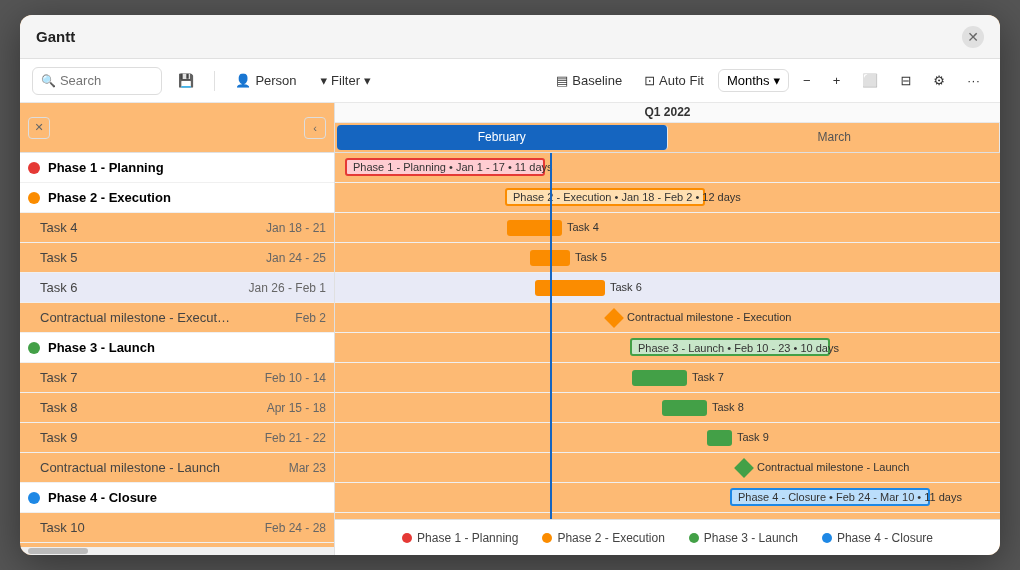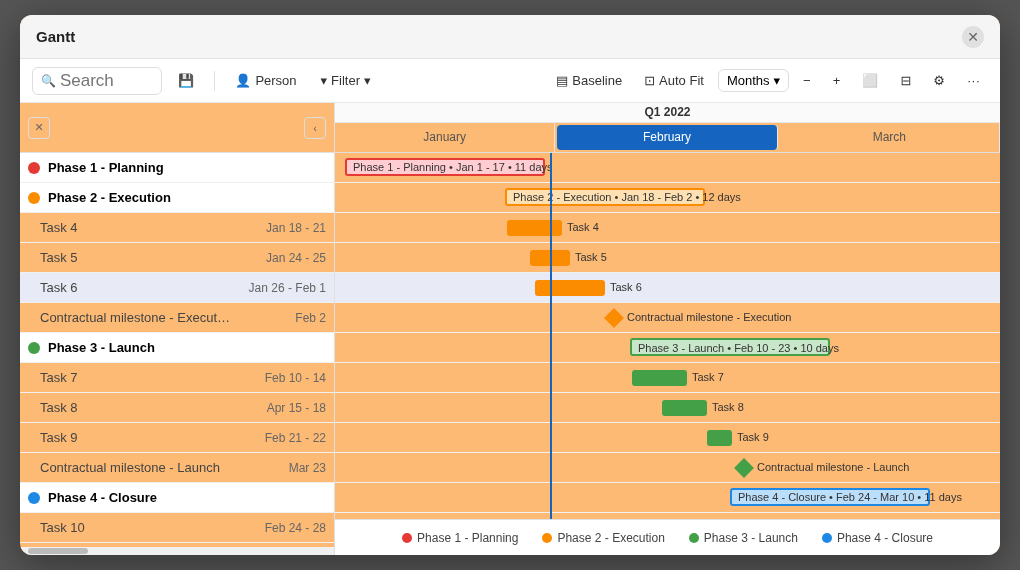--- a/index.html
+++ b/index.html
@@ -3,21 +3,21 @@
   <meta charset="utf-8">
   <style>
     * { box-sizing: border-box; margin: 0; padding: 0; }
     body { background: #555; display: flex; justify-content: center; align-items: center; height: 100vh; font-family: -apple-system, BlinkMacSystemFont, 'Segoe UI', sans-serif; }
     .window { width: 980px; height: 540px; background: #fdba74; border-radius: 12px; box-shadow: 0 8px 40px rgba(0,0,0,0.4); display: flex; flex-direction: column; overflow: hidden; }
     .titlebar { display: flex; align-items: center; justify-content: space-between; padding: 0 16px; height: 44px; background: #f5f5f5; border-bottom: 1px solid #e0e0e0; }
     .titlebar-title { font-size: 15px; font-weight: 600; color: #222; }
     .close-btn { width: 22px; height: 22px; border-radius: 50%; border: none; background: #e0e0e0; cursor: pointer; font-size: 14px; display: flex; align-items: center; justify-content: center; color: #666; }
     .toolbar { display: flex; align-items: center; padding: 0 12px; height: 44px; background: #fff; border-bottom: 1px solid #e8e8e8; gap: 8px; }
     .search-box { display: flex; align-items: center; border: 1px solid #ddd; border-radius: 6px; padding: 0 8px; height: 28px; min-width: 130px; gap: 4px; }
-    .search-box input { border: none; outline: none; font-size: 17px; color: #333; width: 90px; background: transparent; }
+    .search-box input { border: none; outline: none; font-size: 13px; color: #333; width: 90px; background: transparent; }
     .toolbar-btn { display: flex; align-items: center; gap: 4px; padding: 4px 8px; border-radius: 6px; border: none; background: transparent; cursor: pointer; font-size: 13px; color: #333; }
     .toolbar-sep { width: 1px; height: 20px; background: #e0e0e0; margin: 0 4px; }
     .toolbar-right { margin-left: auto; display: flex; align-items: center; gap: 6px; }
     .toolbar-right-btn { display: flex; align-items: center; gap: 4px; padding: 4px 8px; border-radius: 6px; border: none; background: transparent; cursor: pointer; font-size: 13px; color: #333; }
     .months-select { display: flex; align-items: center; gap: 4px; border: 1px solid #ddd; border-radius: 6px; padding: 3px 8px; font-size: 13px; cursor: pointer; }
     .content { display: flex; flex: 1; overflow: hidden; }
     .left-panel { width: 315px; min-width: 315px; border-right: 1px solid #e0e0e0; display: flex; flex-direction: column; overflow: hidden; }
     .left-header { height: 50px; border-bottom: 1px solid #e0e0e0; display: flex; align-items: center; padding: 0 8px; }
     .collapse-btn { width: 22px; height: 22px; border: 1px solid #ddd; border-radius: 4px; display: flex; align-items: center; justify-content: center; cursor: pointer; color: #666; font-size: 11px; }
     .task-list { flex: 1; overflow-y: auto; overflow-x: hidden; }
@@ -176,21 +176,20 @@
       </div>
     </div>
 
     <div class="right-panel">
 
       <div class="gantt-header">
         <div class="quarter-row">
           <span>Q1 2022</span>
         </div>
         <div class="month-row">
-          <div class="month-cell">January</div>
           <div class="month-cell active">February</div>
           <div class="month-cell">March</div>
         </div>
       </div>
 
       <div class="gantt-body" style="position:relative;">
 
         <div class="today-line" style="left: 215px; top: 0; bottom: 0; position: absolute; width:2px; background:#1565c0; z-index:10;"></div>
 
         <div class="gantt-row" style="height:30px; position:relative;">

